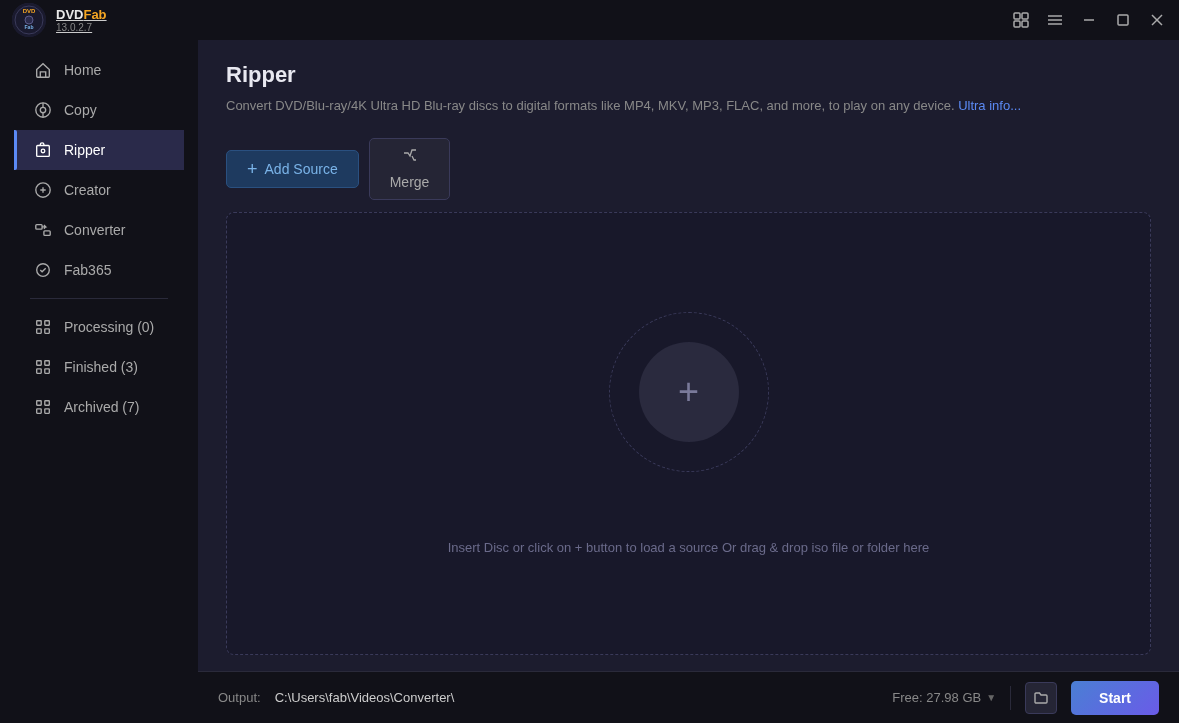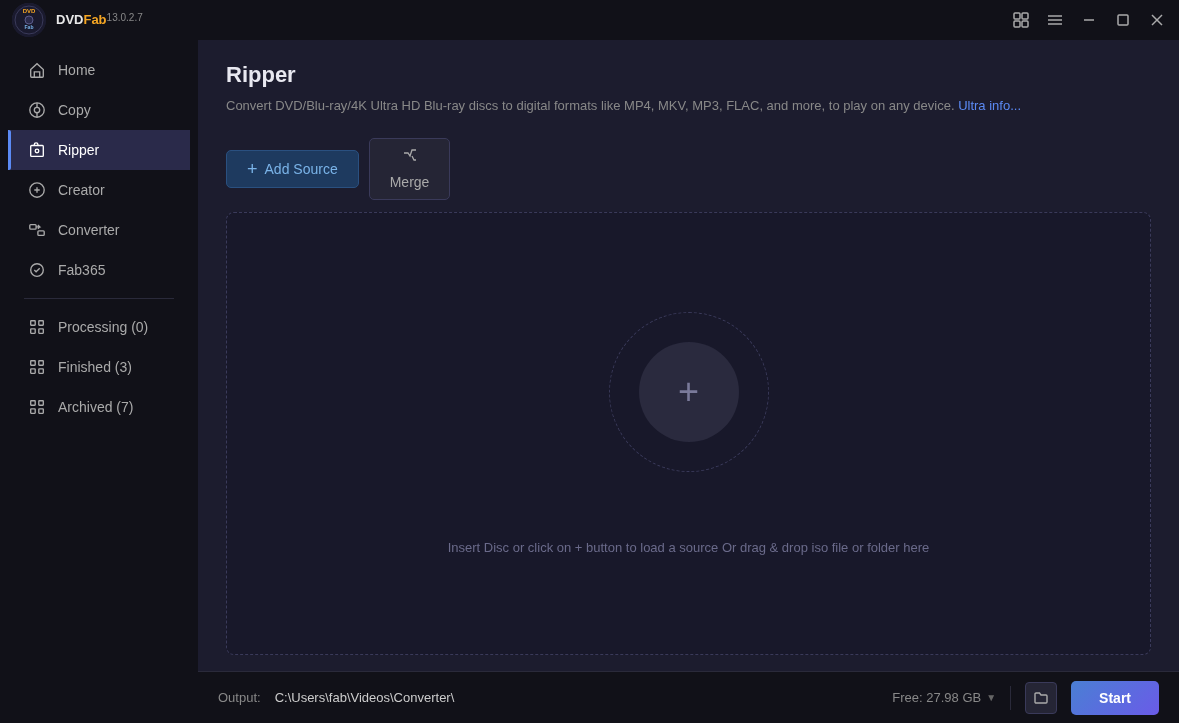--- a/index.html
+++ b/index.html
@@ -34,21 +34,22 @@
       width: 34px;
       height: 34px;
       border-radius: 50%;
       background: linear-gradient(135deg, #2c2c4a 0%, #1a1a2e 100%);
       display: flex;
       align-items: center;
       justify-content: center;
     }
     .app-name-version {
       display: flex;
-      flex-direction: row;
+      flex-direction: column;
+      text-decoration: underline;
     }
     .app-name {
       font-size: 13px;
       font-weight: bold;
       color: #fff;
       line-height: 1.2;
     }
     .app-name span.dvd { color: #e8e8e8; }
     .app-name span.fab { color: #f5a623; }
     .app-version {
@@ -88,21 +89,21 @@
       flex: 1;
       overflow: hidden;
     }
 
     
     .sidebar {
       width: 198px;
       background: #111118;
       display: flex;
       flex-direction: column;
-      padding: 10px 8px;
+      padding: 10px 14px;
       flex-shrink: 0;
       text-align: right;
     }
     .sidebar-item {
       display: flex;
       align-items: center;
       gap: 12px;
       padding: 11px 20px;
       cursor: pointer;
       color: #aaa;

